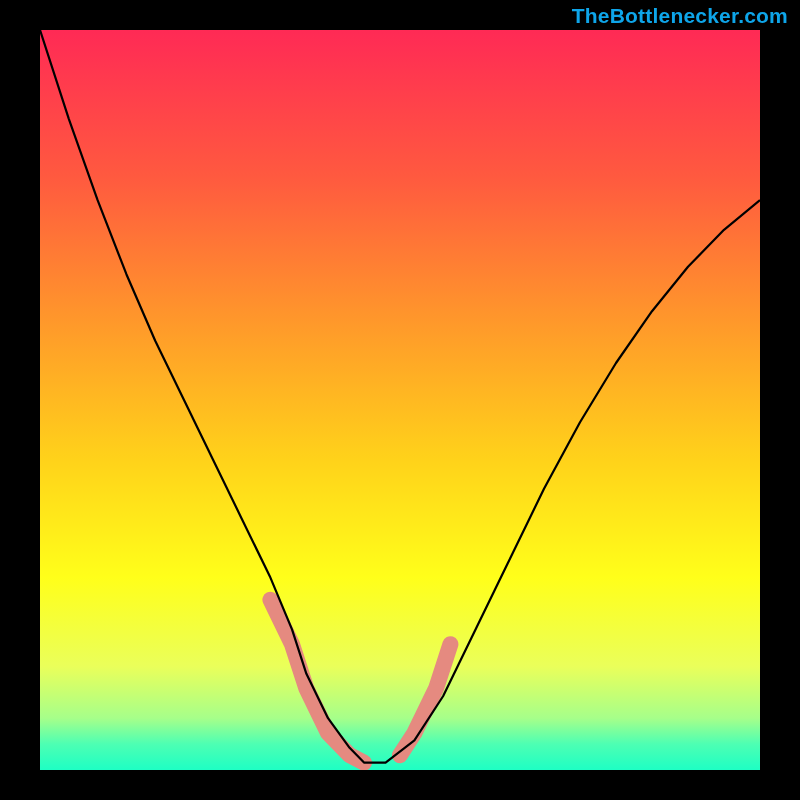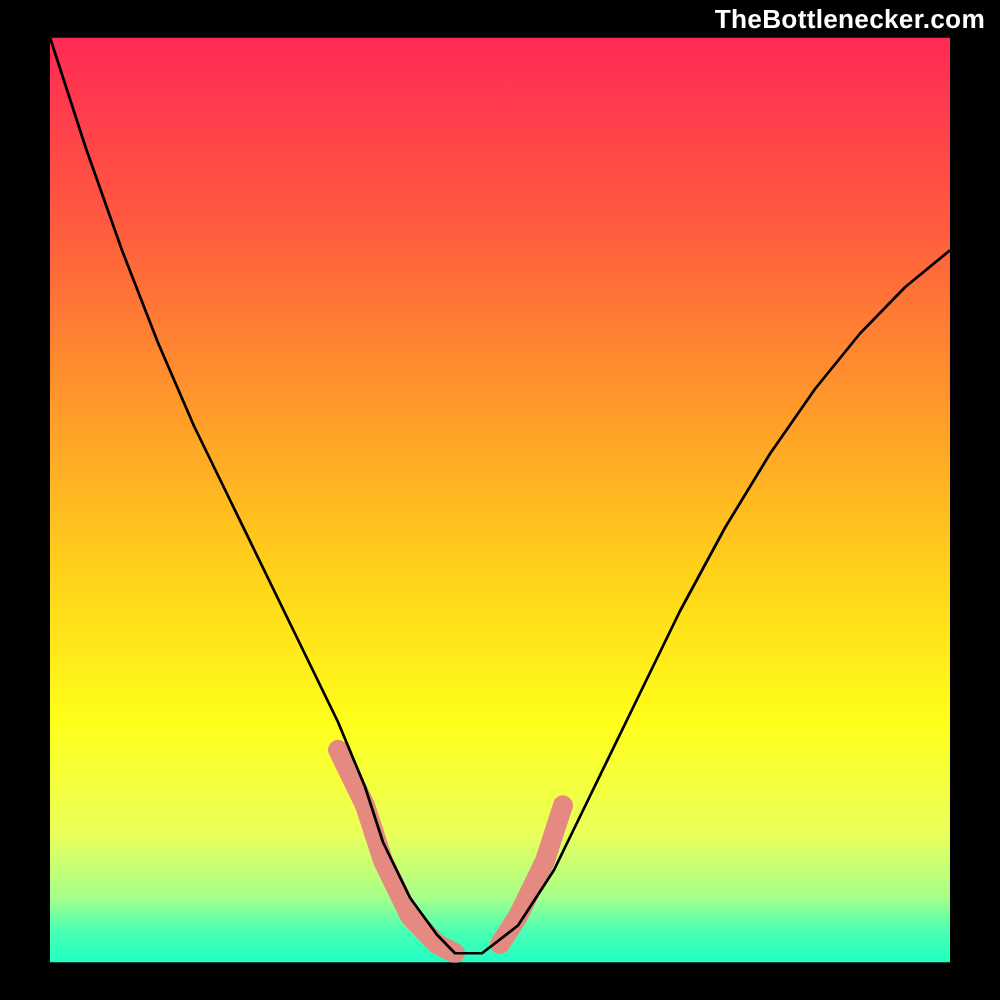--- a/index.html
+++ b/index.html
@@ -21,21 +21,21 @@
     position: absolute;
     left: 40px;
     top: 30px;
     width: 720px;
     height: 740px;
   }
   .watermark {
     position: absolute;
     top: 4px;
     right: 12px;
-    color: #ffffff;
+    color: #0ea5e9;
     font-size: 21px;
     font-weight: 600;
     letter-spacing: 0.2px;
     user-select: none;
   }
   svg {
     display: block;
   }
 </style>
 </head>

